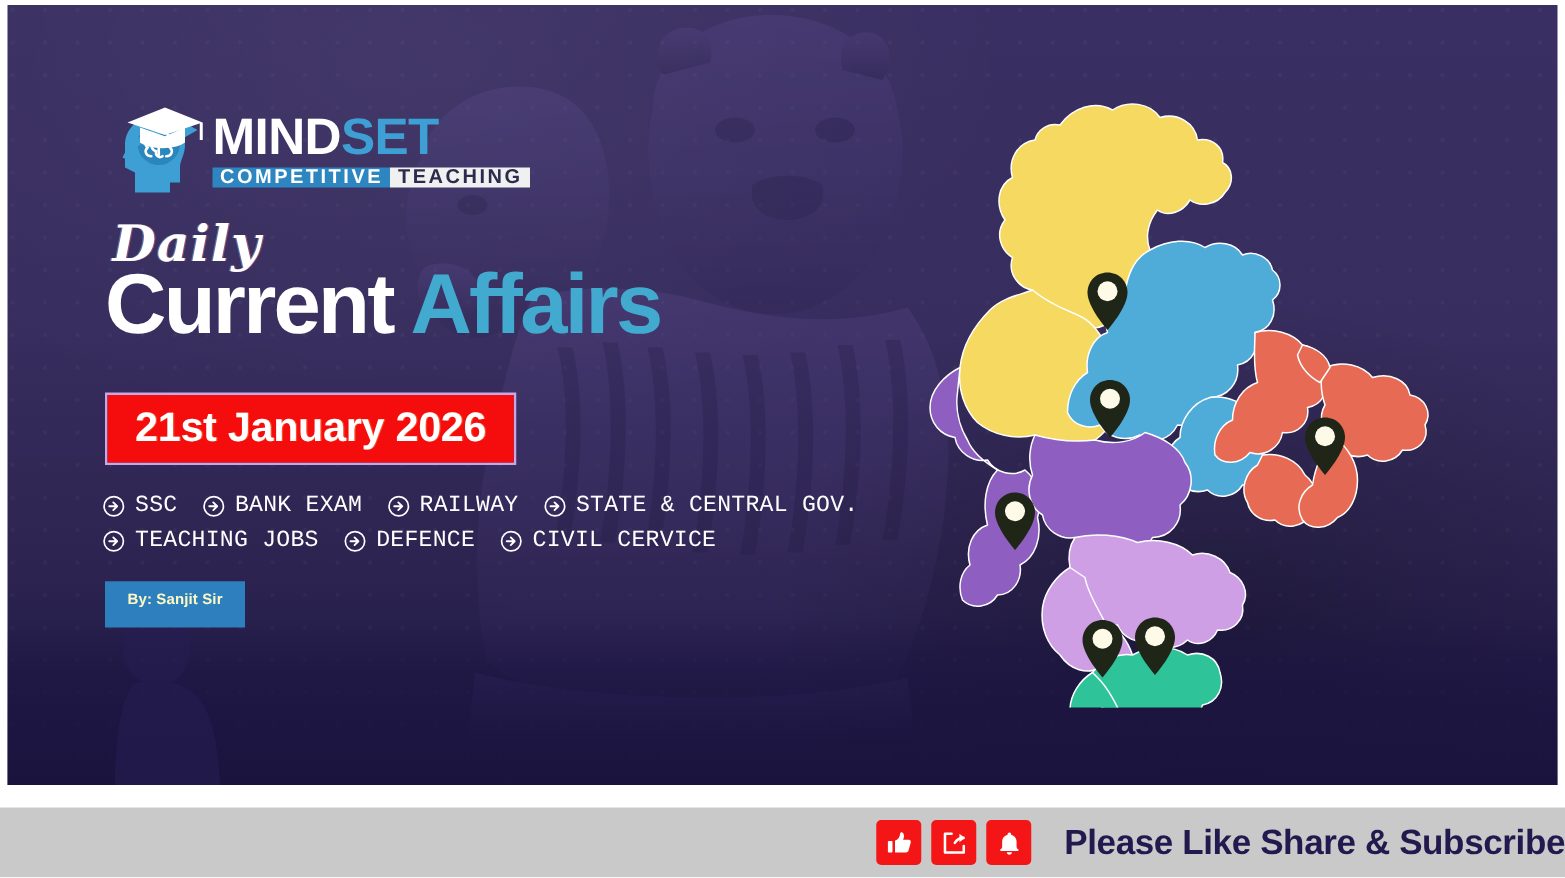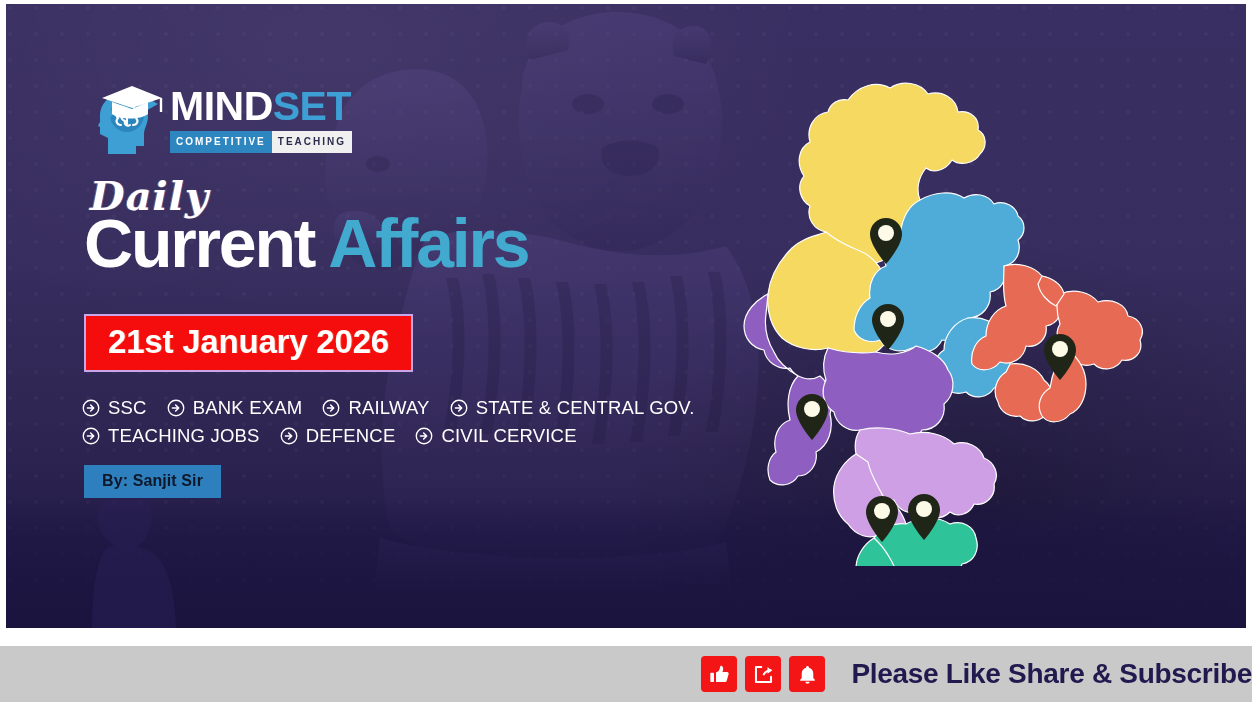--- a/index.html
+++ b/index.html
@@ -105,22 +105,22 @@
     letter-spacing: -0.5px;
     line-height: 0.96;
     white-space: nowrap;
   }
   .logo-word .w-mind { color: #ffffff; }
   .logo-word .w-set  { color: #3d9fd4; }
 
   .logo-sub {
     display: flex;
     margin-top: 4px;
-    height: 22px;
-    font-size: 10px;
+    height: 16px;
+    font-size: 16px;
     font-weight: 700;
     letter-spacing: 2.0px;
   }
   .logo-sub .sub-a {
     background: #2e86c1;
     color: #ffffff;
     padding: 0 6px;
     display: flex; align-items: center;
   }
   .logo-sub .sub-b {
@@ -179,22 +179,23 @@
 
   
   .tags {
     position: absolute;
     left: 76px;
     top: 390px;
     width: 660px;
   }
   .tag-row {
     display: flex;
-    align-items: center;
+    align-items: flex-start;
     height: 28px;
+    font-family: Liberation Mono, monospace;
   }
   .tag {
     display: flex;
     align-items: center;
     margin-right: 20px;
     white-space: nowrap;
   }
   .tag-icon {
     width: 18px; height: 18px;
     flex: 0 0 18px;
@@ -207,25 +208,25 @@
     font-weight: 400;
     letter-spacing: 0.2px;
   }
 
   
   .author {
     position: absolute;
     left: 78px;
     top: 461px;
     background: #2e7fbd;
-    color: #0f172a;
-    font-size: 16px;
+    color: #fef9c3;
+    font-size: 12px;
     font-weight: 700;
     letter-spacing: 0.1px;
-    padding: 7px 18px 8px 18px;
+    padding: 7px 18px 16px 18px;
     white-space: nowrap;
   }
 
   
   .map {
     position: absolute;
     right: 96px;
     top: 62px;
     width: 420px;
     height: 500px;

